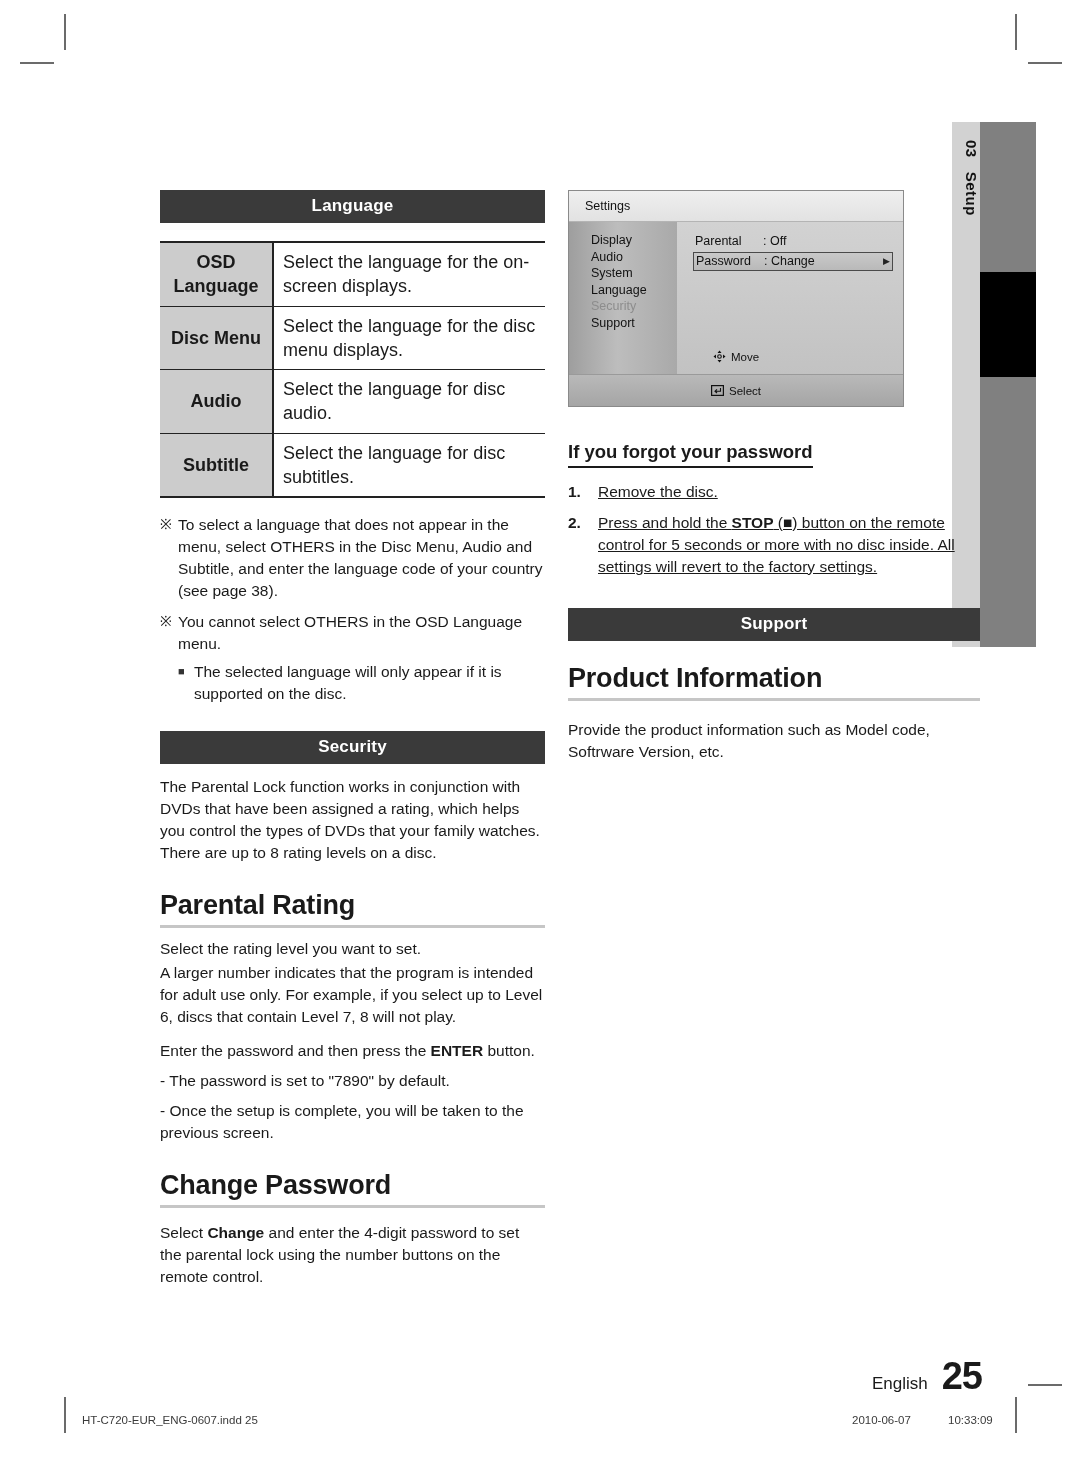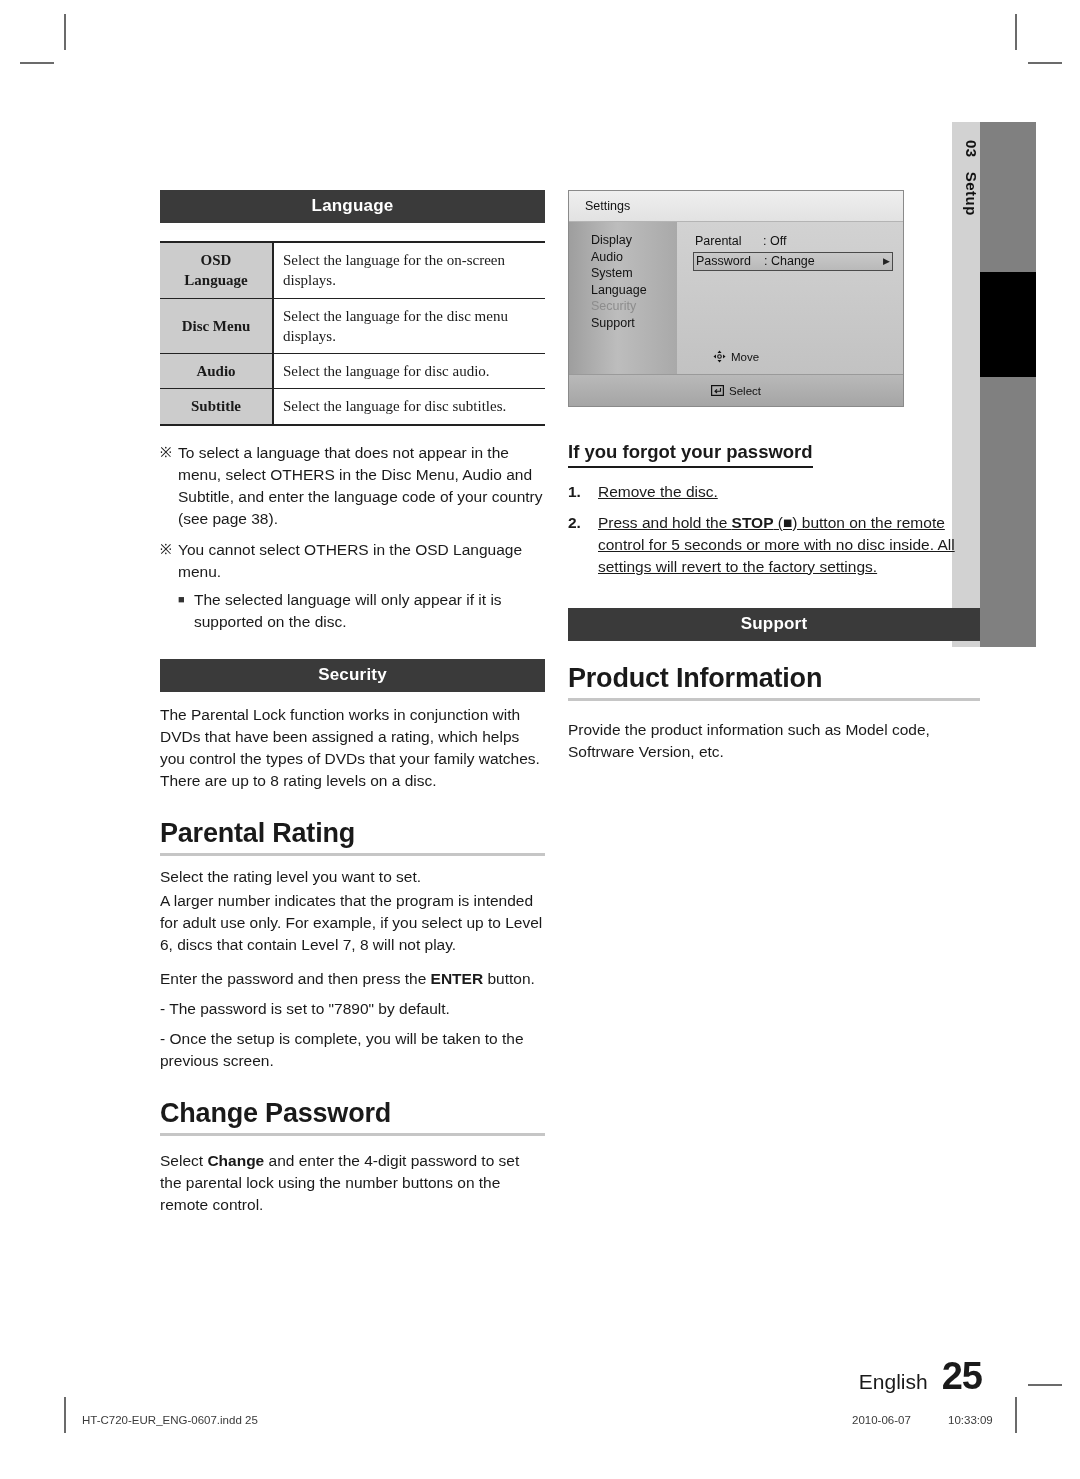--- a/index.html
+++ b/index.html
@@ -46,24 +46,23 @@
   
   table.lang-table {
     border-collapse: collapse;
     width: 100%;
     margin-top: 18px;
     margin-bottom: 6px;
   }
   table.lang-table td {
     border-top: 2px solid #222;
     border-bottom: 2px solid #222;
-    font-size: 15px;
+    font-size: 18px;
     line-height: 1.35;
     vertical-align: middle;
-    font-family: Liberation Serif, serif;
   }
   table.lang-table tr td.k {
     background: #cccccc;
     font-weight: bold;
     text-align: center;
     width: 104px;
     padding: 7px 4px;
     border-right: 2px solid #222;
   }
   table.lang-table tr td.v {
@@ -256,21 +255,21 @@
 
   
   .pagefoot {
     position: absolute;
     right: 98px;
     top: 1355px;
     display: flex;
     align-items: baseline;
     gap: 14px;
   }
-  .pagefoot .lang { font-size: 21px; }
+  .pagefoot .lang { font-size: 17px; }
   .pagefoot .num  { font-size: 38px; font-weight: bold; letter-spacing: -1px; }
 
   .printfoot {
     position: absolute;
     left: 0; right: 0;
     top: 1414px;
     font-size: 11.5px;
     color: #3a3a3a;
   }
   .printfoot .file { position: absolute; left: 82px; }

